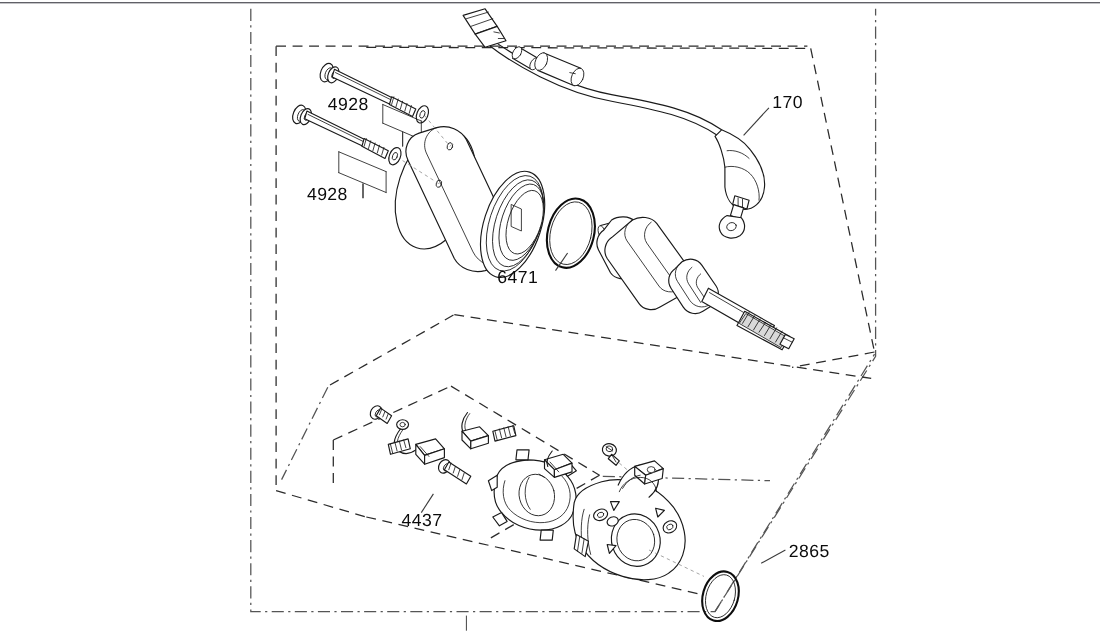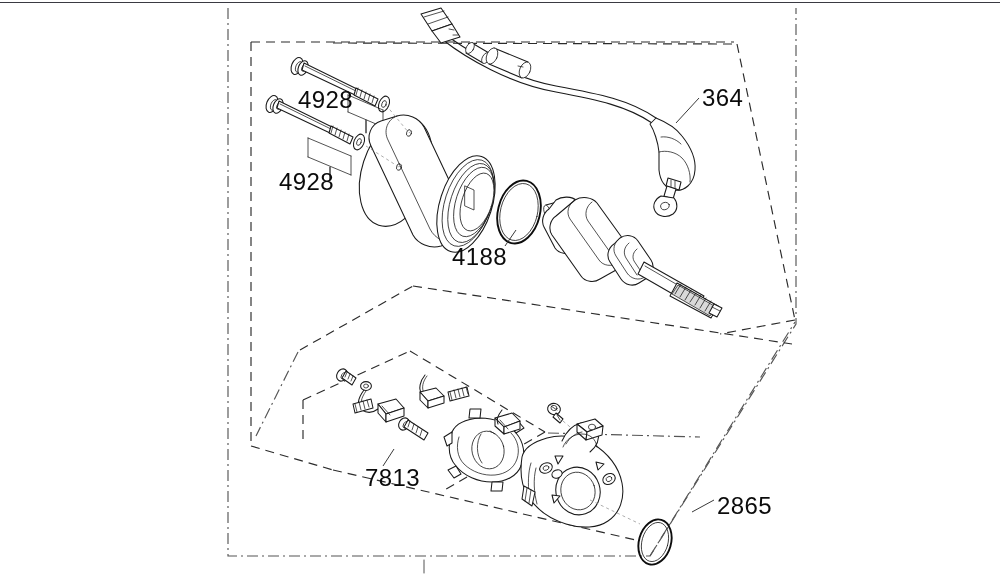--- a/index.html
+++ b/index.html
@@ -28,21 +28,21 @@
   #diagram-svg {
     position: absolute;
     left: 0;
     top: 0;
     width: 1000px;
     height: 581px;
   }
   .callout-label {
     position: absolute;
     font-family: "Liberation Sans", sans-serif;
-    font-size: 24px;
+    font-size: 16px;
     font-weight: 400;
     color: #0b0b0b;
     letter-spacing: 0.4px;
     white-space: nowrap;
     line-height: 1;
     user-select: none;
   }
 </style>
 </head>
 <body>
@@ -442,21 +442,21 @@
       <path class="lead" d="M366,120 L366,133"></path>
       <path class="lead" d="M330,167 L330,180"></path>
     </g>
 
   </svg>
 
   <div class="callout-label" style="left:298px; top:88px;">4928</div>
 
   <div class="callout-label" style="left:279px; top:170px;">4928</div>
 
-  <div class="callout-label" style="left:702px; top:86px;">364</div>
-
-  <div class="callout-label" style="left:452px; top:245px;">4188</div>
-
-  <div class="callout-label" style="left:365px; top:466px;">7813</div>
+  <div class="callout-label" style="left:702px; top:86px;">170</div>
+
+  <div class="callout-label" style="left:452px; top:245px;">6471</div>
+
+  <div class="callout-label" style="left:365px; top:466px;">4437</div>
 
   <div class="callout-label" style="left:717px; top:494px;">2865</div>
 
 </div>
 
 </body></html>

